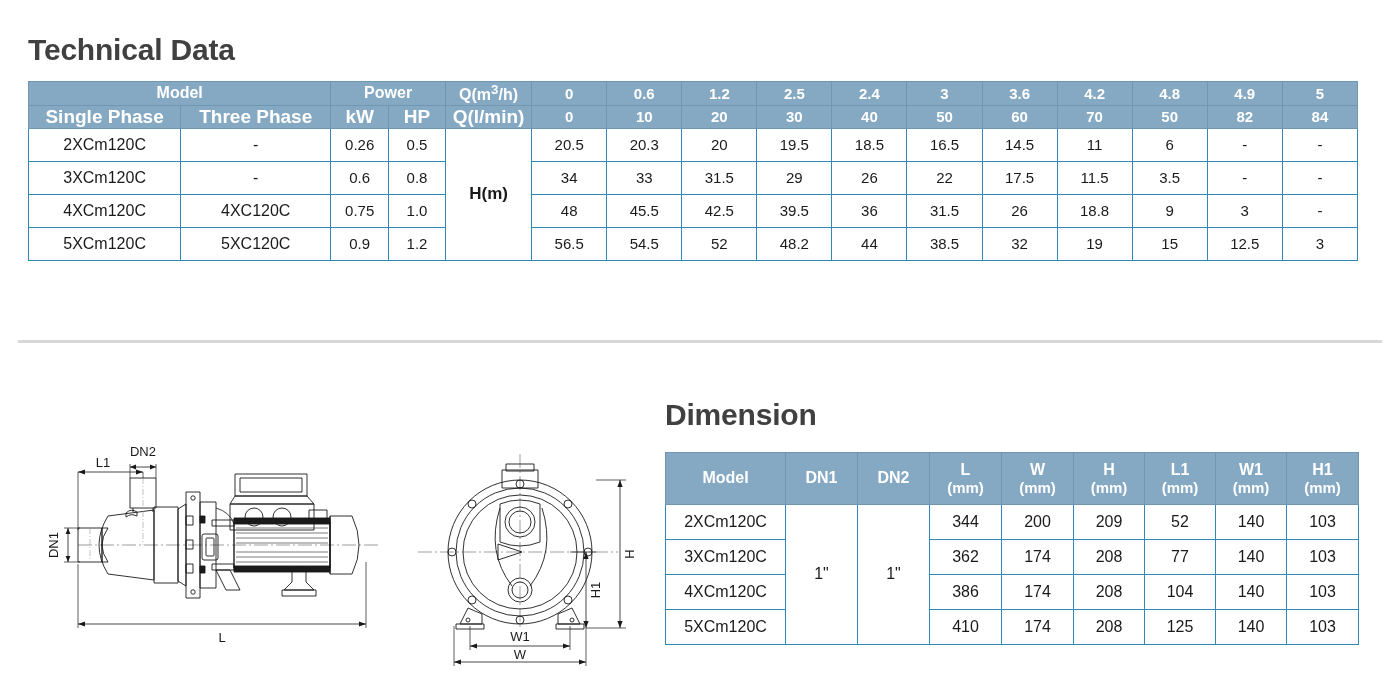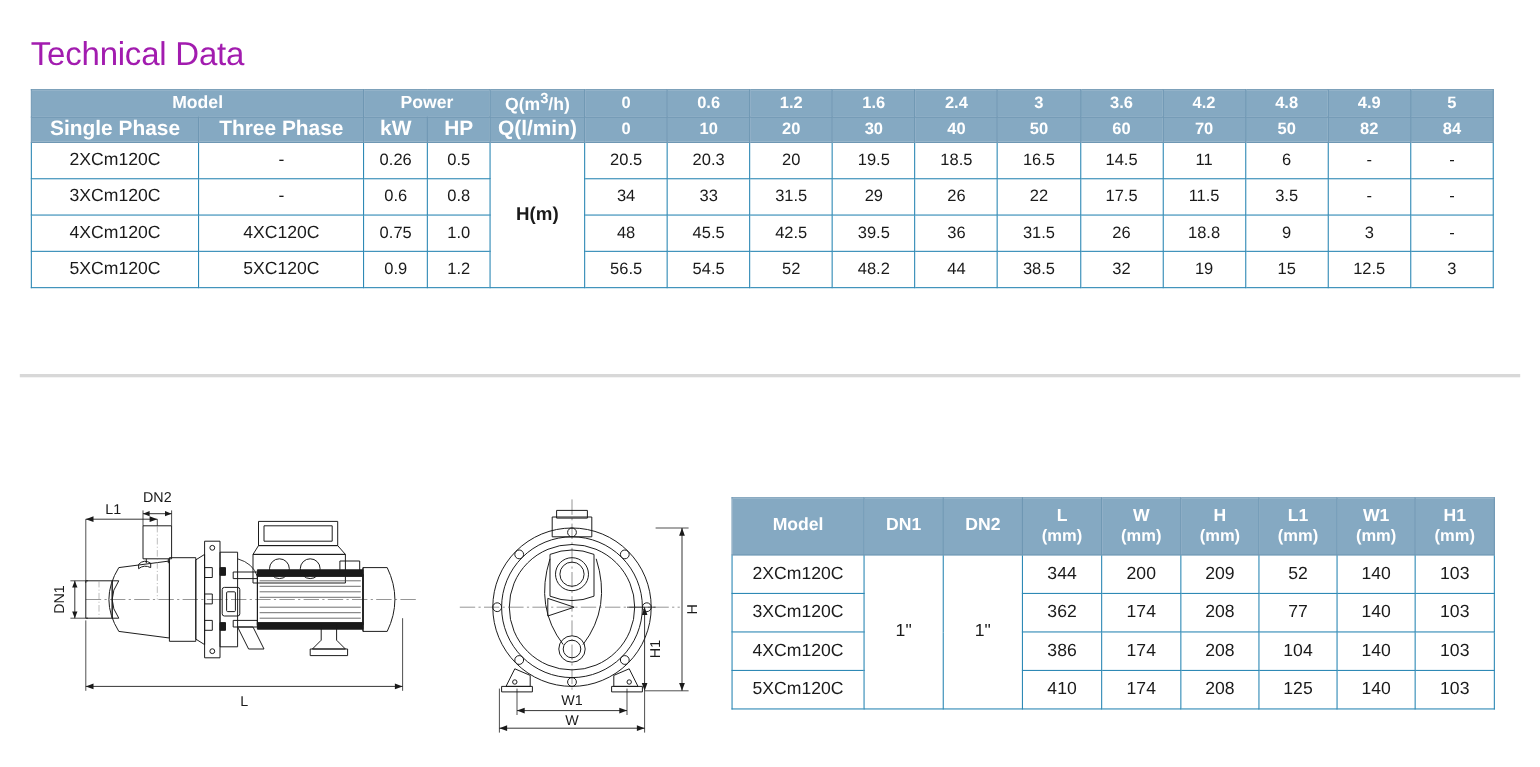--- a/index.html
+++ b/index.html
@@ -8,22 +8,22 @@
     width: 1400px; height: 697px;
     background: #ffffff;
     font-family: "Liberation Sans", sans-serif;
     overflow: hidden;
   }
   .page { position: relative; width: 1400px; height: 697px; }
 
   
   .section-title {
     position: absolute;
-    color: #a21caf;
-    font-weight: normal;
+    color: #404040;
+    font-weight: bold;
     font-size: 30px;
     letter-spacing: -0.2px;
     white-space: nowrap;
   }
   #tech-title { left: 28px; top: 33px; }
   #dim-title  { left: 665px; top: 398px; }
 
   
   table.dt {
     position: absolute;
@@ -103,21 +103,21 @@
         <col style="width:74px">
     </colgroup>
     <thead>
       <tr>
         <th colspan="2" class="big">Model</th>
         <th colspan="2" class="big">Power</th>
         <th class="big"><span>Q(m</span><sup>3</sup><span>/h)</span></th>
         <th>0</th>
         <th>0.6</th>
         <th>1.2</th>
-        <th>1.6</th>
+        <th>2.5</th>
         <th>2.4</th>
         <th>3</th>
         <th>3.6</th>
         <th>4.2</th>
         <th>4.8</th>
         <th>4.9</th>
         <th>5</th>
       </tr>
       <tr>
         <th class="hd-sub">Single Phase</th>
@@ -378,20 +378,21 @@
         <text x="28" y="133" text-anchor="middle" transform="rotate(-90 28 133)">DN1</text>
         <text x="192" y="230" text-anchor="middle">L</text>
         <text x="604" y="142" text-anchor="middle" transform="rotate(-90 604 142)">H</text>
         <text x="570" y="178" text-anchor="middle" transform="rotate(-90 570 178)">H1</text>
         <text x="490" y="229" text-anchor="middle">W1</text>
         <text x="490" y="247" text-anchor="middle">W</text>
       </g>
     </svg>
   </div>
 
+  <div class="section-title" id="dim-title">Dimension</div>
 
   <table class="dt" id="dim-table">
     <colgroup>
       <col style="width:120px">
         <col style="width:72px">
         <col style="width:72px">
       <col style="width:72px">
         <col style="width:72px">
         <col style="width:71px">
       <col style="width:71px">

